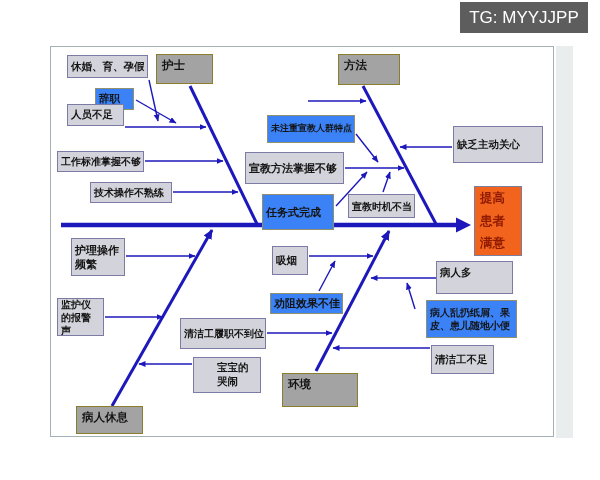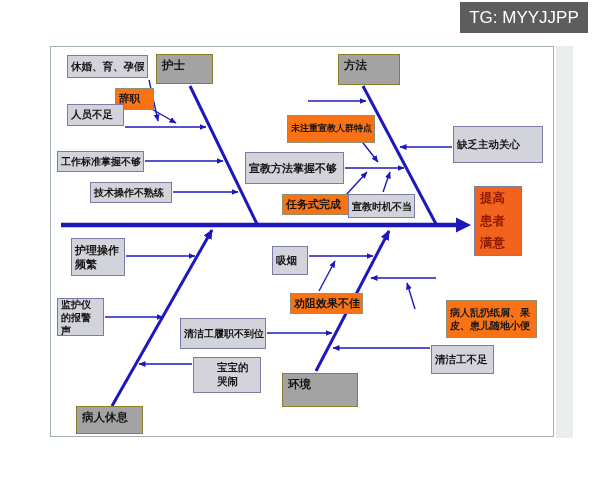--- a/index.html
+++ b/index.html
@@ -6,21 +6,21 @@
   #screen{position:relative;width:600px;height:480px;background:#ffffff;overflow:hidden;
           font-family:"Liberation Sans",sans-serif;}
   .abs{position:absolute;box-sizing:border-box;}
   .page{background:#ffffff;border:1px solid #a3b0b5;}
   .gutter{background:#e9eded;}
   .box{position:absolute;box-sizing:border-box;display:flex;align-items:center;
        font-weight:bold;color:#141414;line-height:1.3;padding:1px 3px;
        font-size:10.5px;white-space:nowrap;overflow:hidden;}
   .wrap{white-space:normal;align-items:center;}
   .gray{background:#d3d3db;border:1px solid #7b7ba6;}
-  .pale{background:#f97316;border:1px solid #90906e;margin-left:20px;}
+  .pale{background:#3b82f6;border:1px solid #90906e;}
   .cat{background:#a3a3a3;border:1px solid #8a7d2c;font-size:11.5px;
        align-items:flex-start;padding:3px 5px;}
   .head-box{background:#f2641e;border:1px solid #7d7d9e;color:#8f1a00;
             font-size:12.5px;line-height:1.8;white-space:normal;padding:2px 5px;}
   .badge{background:#5d5d5d;color:#ffffff;display:flex;align-items:center;
          justify-content:center;font-size:17px;}
   .footerbar{background:#5d5d5d;color:#ffffff;display:flex;align-items:center;
              font-size:17.5px;padding-left:13px;}
   svg line, svg polygon, svg path{shape-rendering:auto;}
 </style>
@@ -107,21 +107,21 @@
   <div class="box gray" style="left:90px;top:182px;width:82px;height:21px;font-size:10px;">
       <span>技术操作不熟练</span>
     </div>
 
   <div class="box pale" style="left:267px;top:115px;width:88px;height:28px;font-size:9px;">
       <span>未注重宣教人群特点</span>
     </div>
   <div class="box gray" style="left:245px;top:152px;width:99px;height:32px;font-size:11px;">
       <span>宣教方法掌握不够</span>
     </div>
-  <div class="box pale" style="left:262px;top:194px;width:72px;height:21px;font-size:11px;">
+  <div class="box pale" style="left:262px;top:194px;width:72px;height:36px;font-size:11px;">
       <span>任务式完成</span>
     </div>
   <div class="box gray" style="left:348px;top:194px;width:67px;height:24px;font-size:10px;">
       <span>宣教时机不当</span>
     </div>
   <div class="box gray" style="left:453px;top:126px;width:90px;height:37px;">
       <span>缺乏主动关心</span>
     </div>
 
   <div class="box gray wrap" style="left:71px;top:238px;width:54px;height:38px;font-size:11px;">
@@ -136,20 +136,23 @@
 
   <div class="box gray" style="left:272px;top:246px;width:36px;height:29px;">
       <span>吸烟</span>
     </div>
   <div class="box pale" style="left:270px;top:293px;width:73px;height:21px;font-size:11px;">
       <span>劝阻效果不佳</span>
     </div>
   <div class="box gray" style="left:180px;top:318px;width:86px;height:31px;font-size:10px;">
       <span>清洁工履职不到位</span>
     </div>
+  <div class="box gray" style="left:436px;top:261px;width:77px;height:33px;align-items:flex-start;padding-top:4px;">
+      <span>病人多</span>
+    </div>
   <div class="box pale wrap" style="left:426px;top:300px;width:91px;height:38px;font-size:10px;">
       <span>病人乱扔纸屑、果皮、患儿随地小便</span>
     </div>
   <div class="box gray" style="left:431px;top:345px;width:63px;height:29px;">
       <span>清洁工不足</span>
     </div>
 
   <div class="abs badge" style="left:460px;top:2px;width:128px;height:31px;">
       <span>TG: MYYJJPP</span>
     </div>

